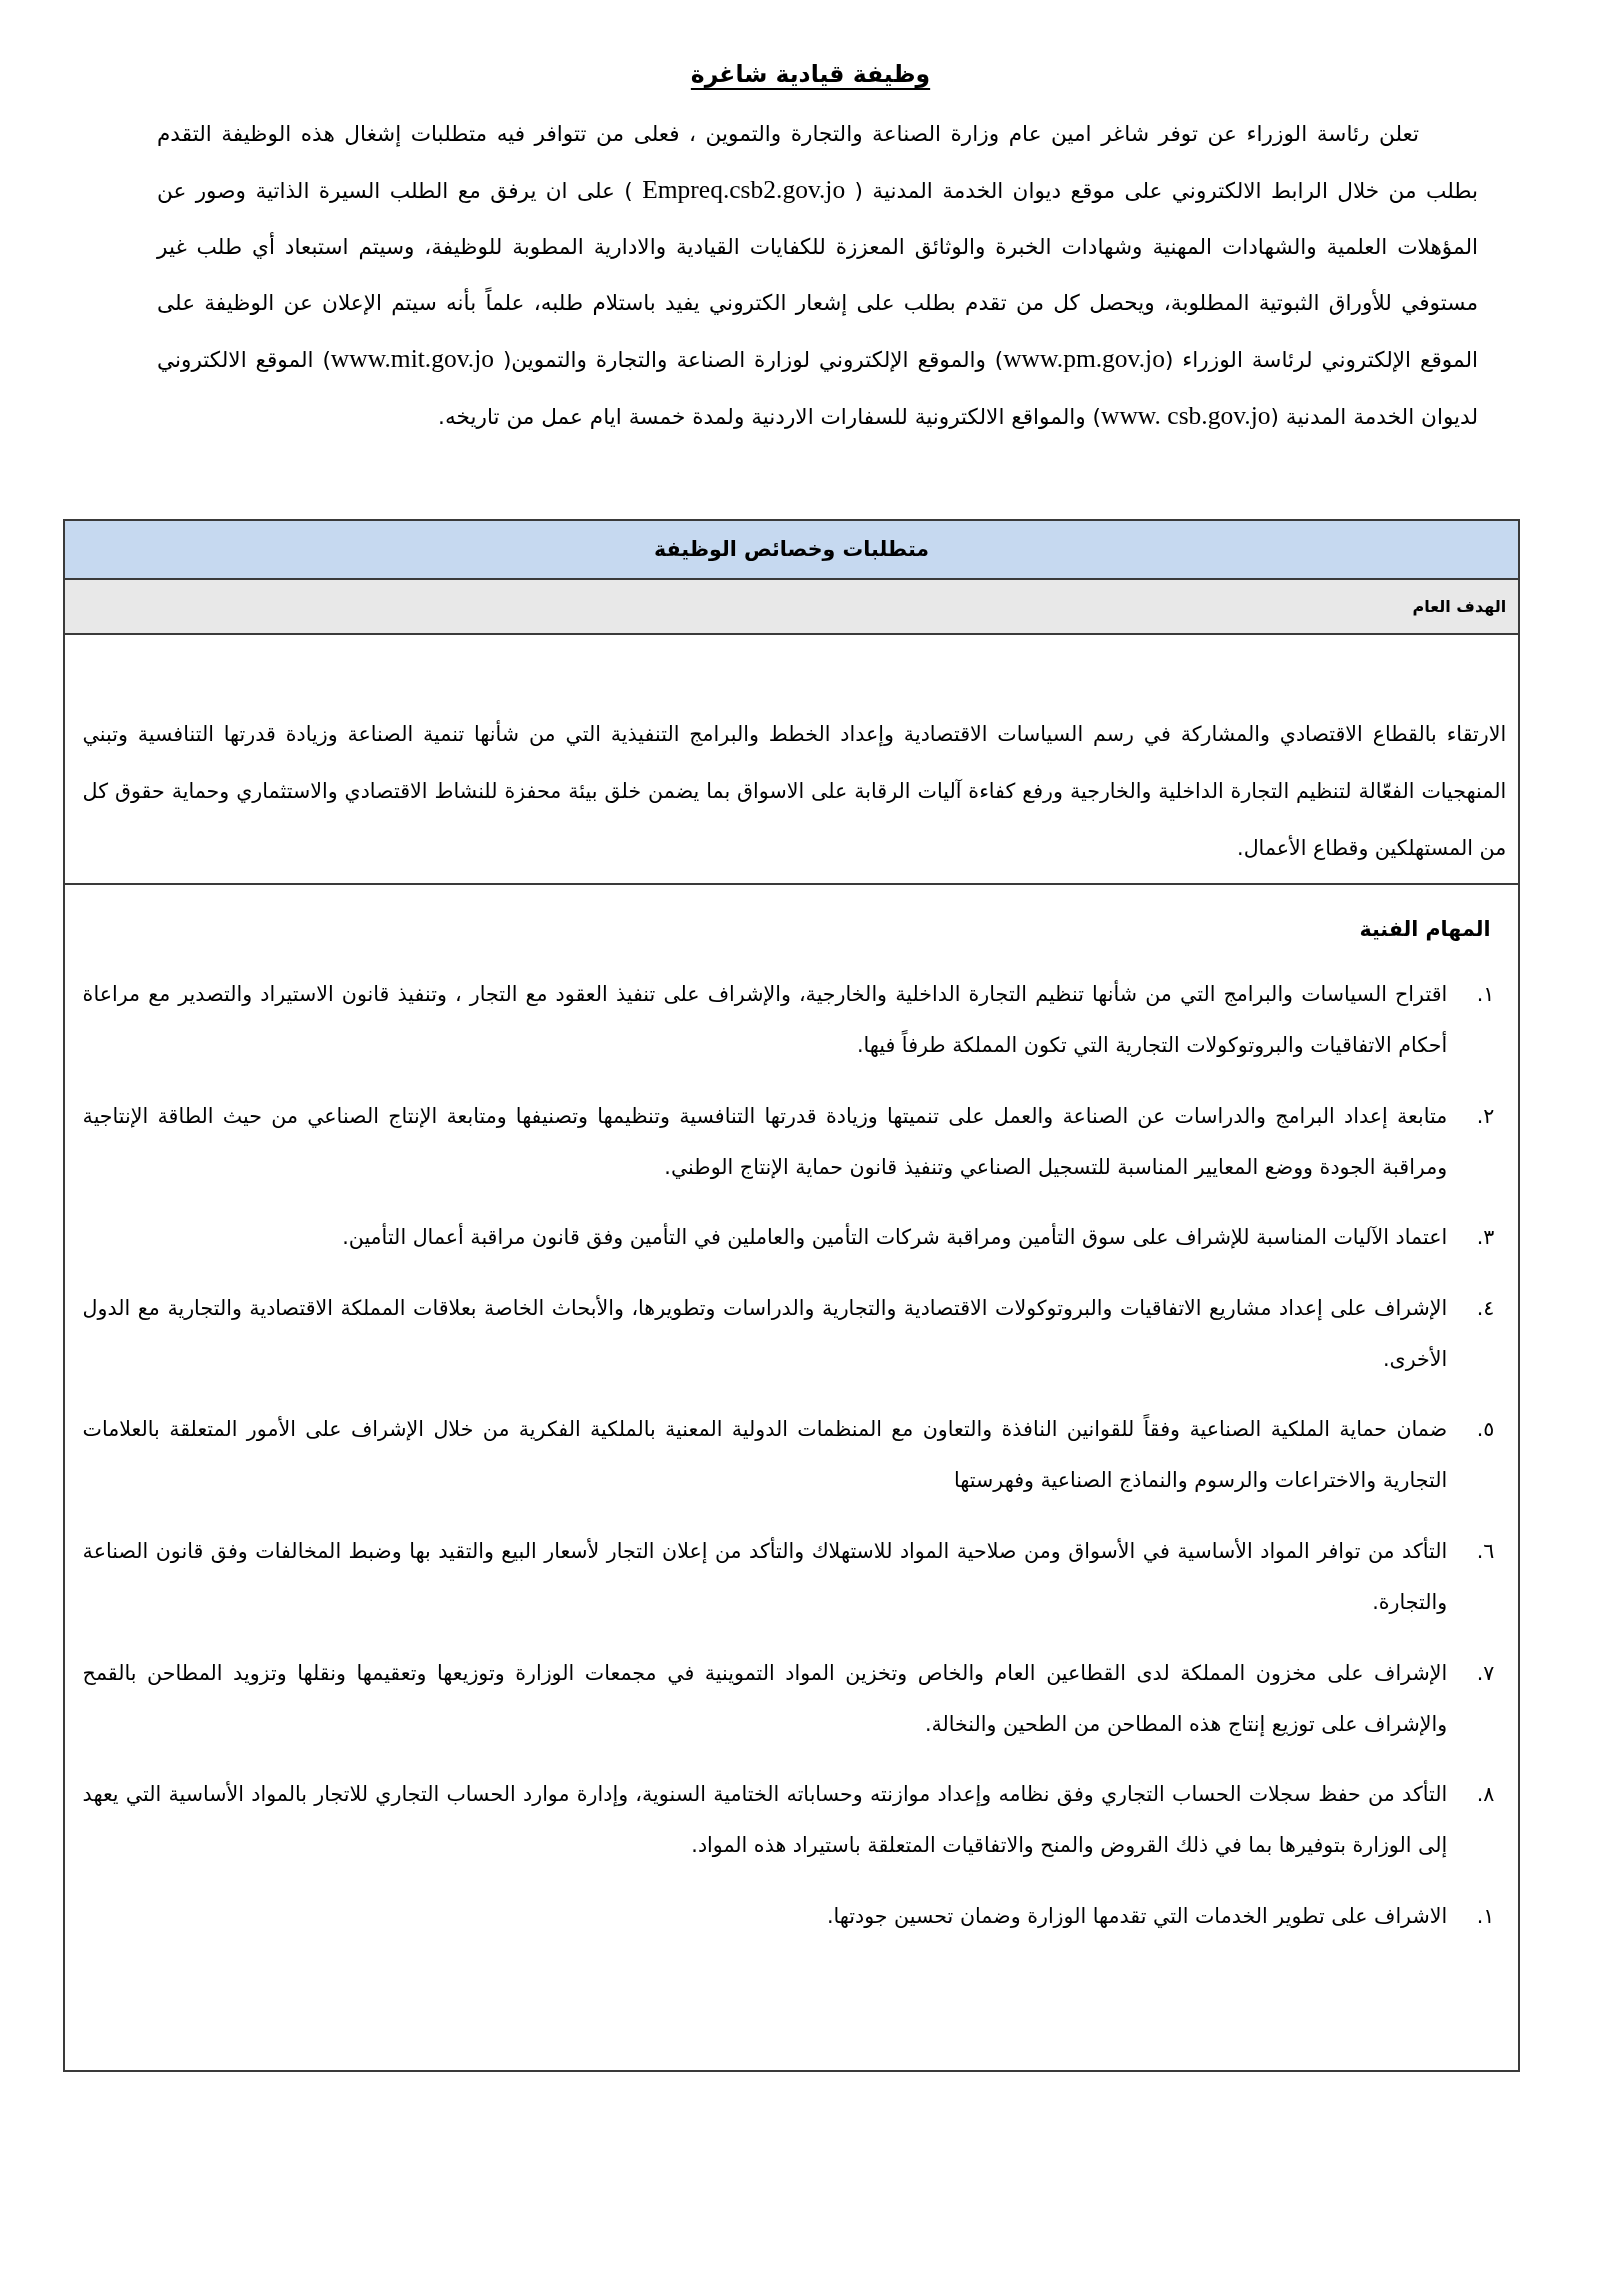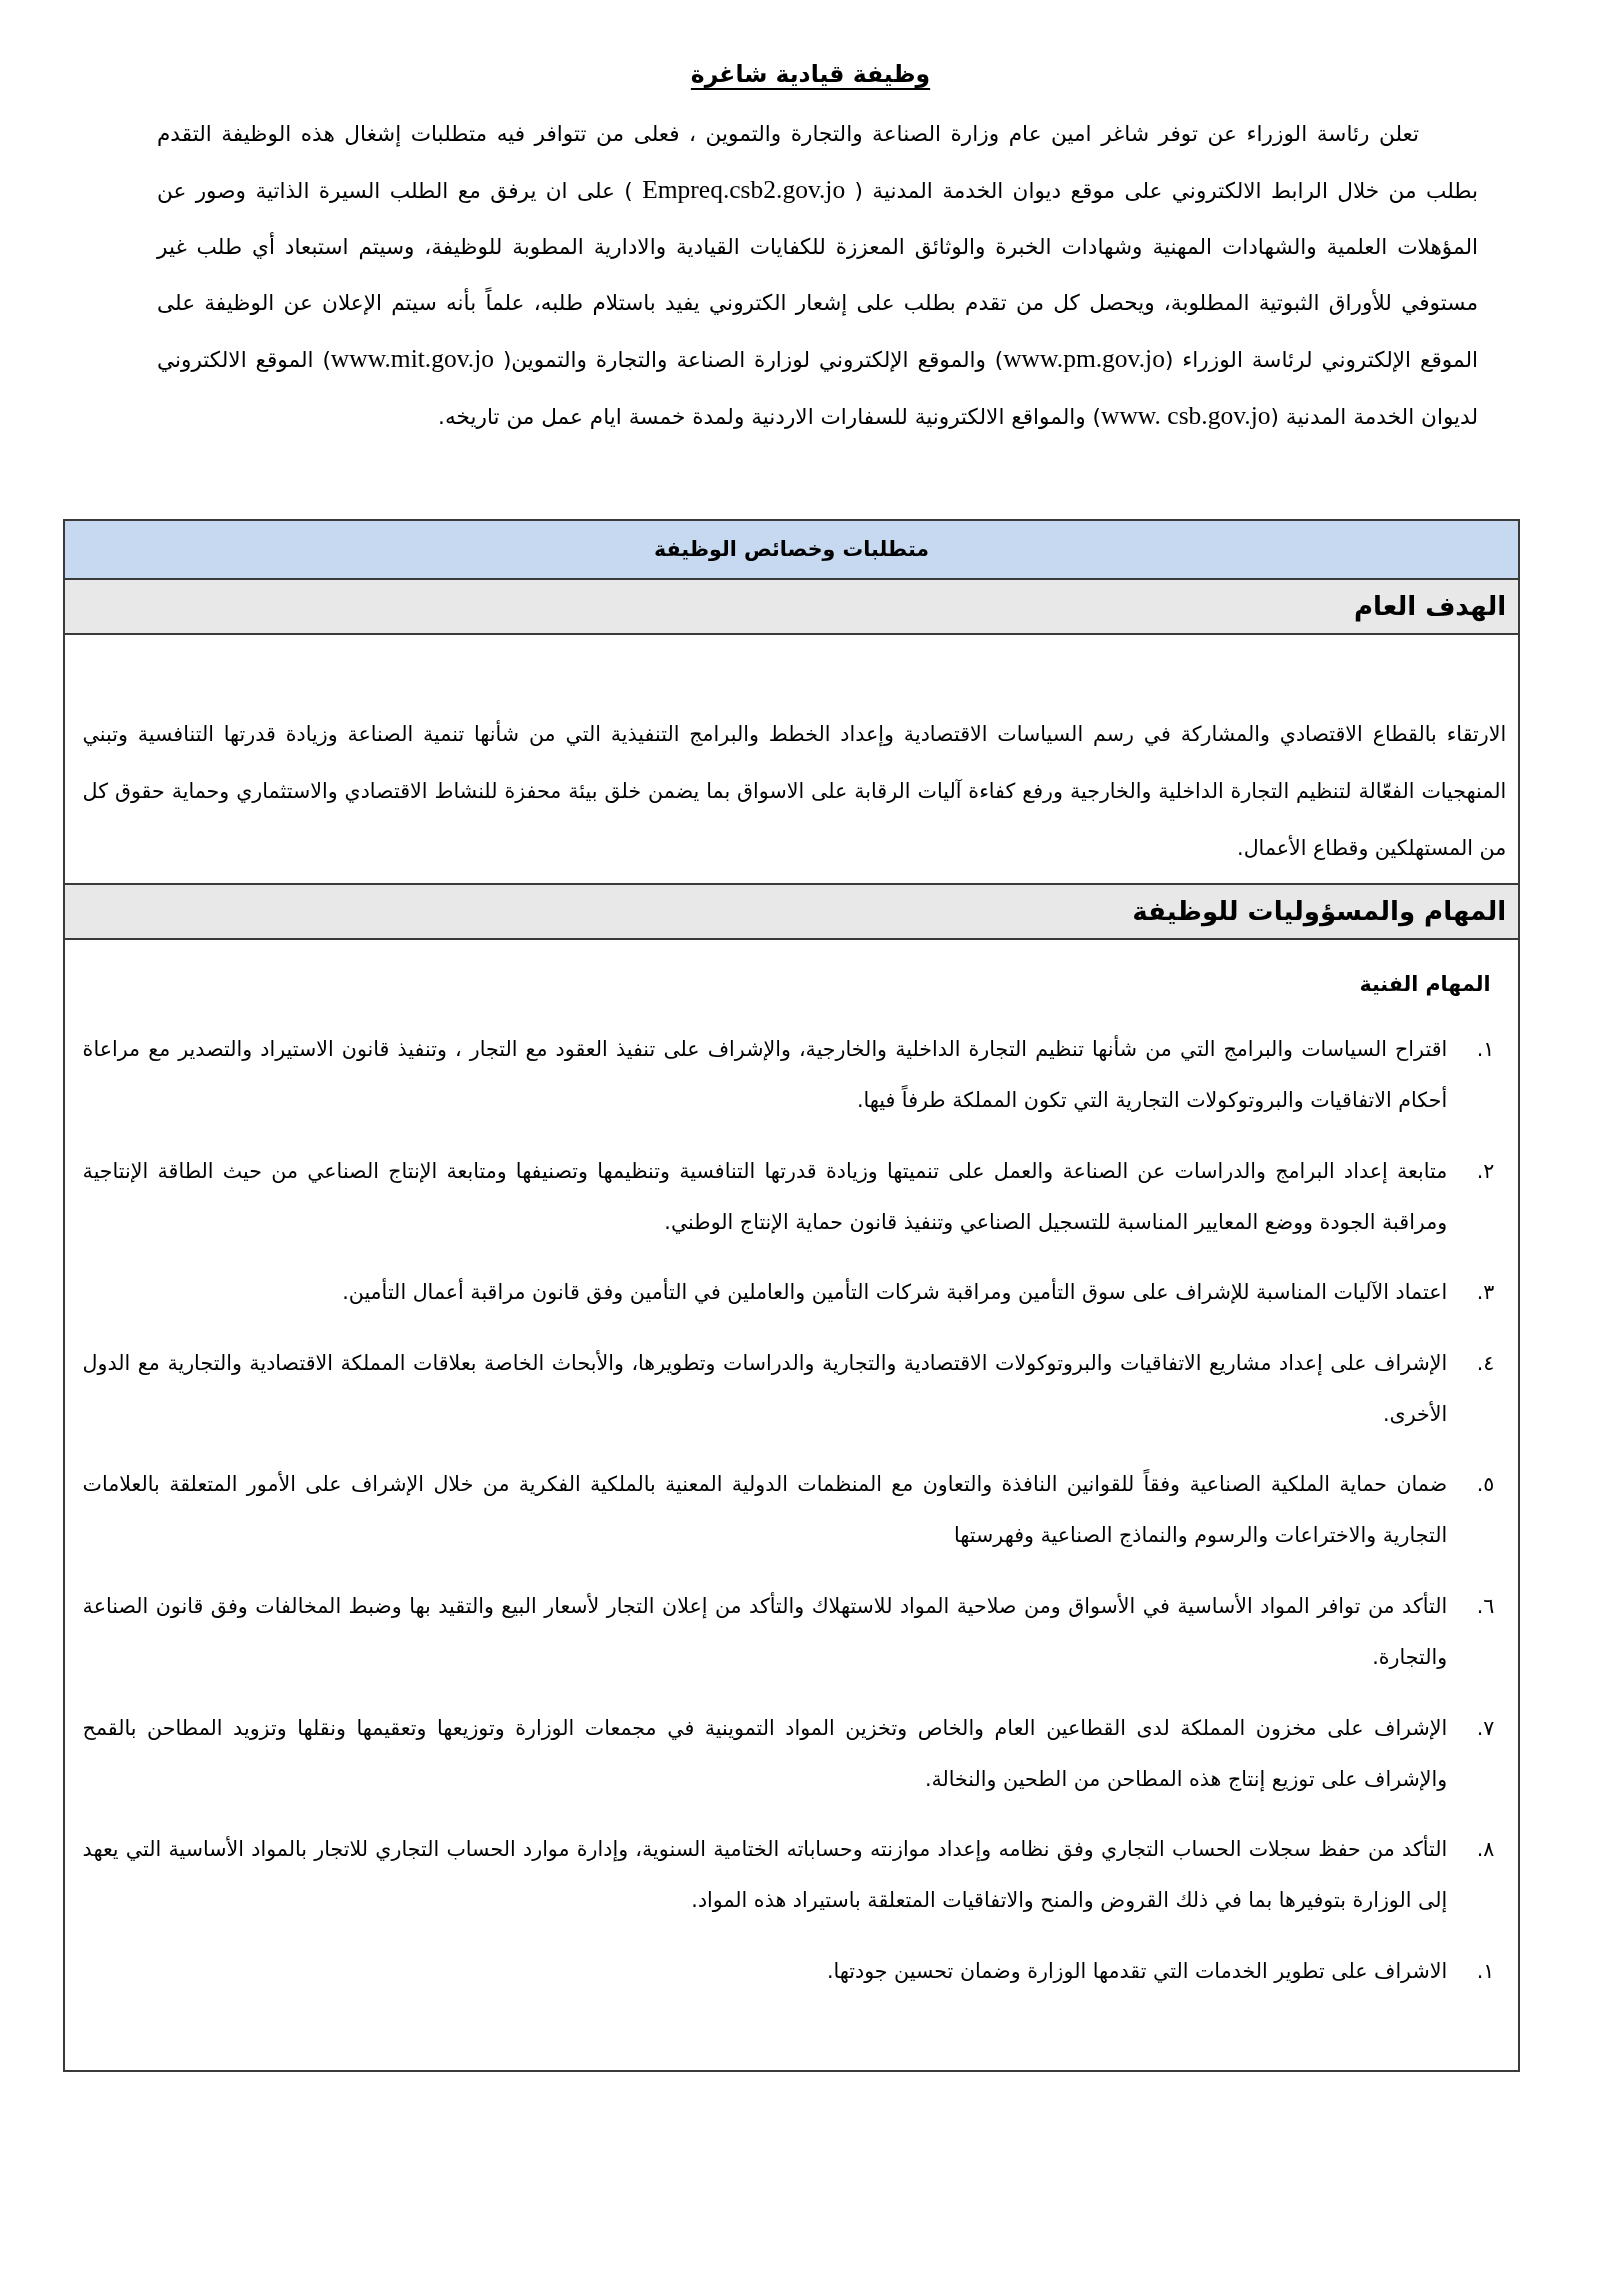--- a/index.html
+++ b/index.html
@@ -69,21 +69,21 @@
       text-align: center;
       font-weight: bold;
       font-size: 20.6px;
       line-height: 57px;
     }
     .section-head {
       height: 53px;
       background: #e8e8e8;
       border-bottom: 2px solid #3a3a3a;
       font-weight: bold;
-      font-size: 26px;
+      font-size: 16px;
       line-height: 53px;
       padding-right: 11.8px;
     }
     .goal-body {
       height: 206px;
       border-bottom: 2px solid #3a3a3a;
       padding: 27.4px 11.8px 0 17.6px;
       box-sizing: border-box;
       font-size: 20.6px;
       line-height: 57px;
@@ -142,21 +142,20 @@
     <span>) على ان يرفق مع الطلب السيرة الذاتية وصور عن المؤهلات العلمية والشهادات المهنية وشهادات الخبرة والوثائق المعززة للكفايات القيادية والادارية المطوبة للوظيفة، وسيتم استبعاد أي طلب غير مستوفي للأوراق الثبوتية المطلوبة، ويحصل كل من تقدم بطلب على إشعار الكتروني يفيد باستلام طلبه، علماً بأنه سيتم الإعلان عن الوظيفة على الموقع الإلكتروني لرئاسة الوزراء (</span><span class="latin" dir="ltr">www.pm.gov.jo</span><span>) والموقع الإلكتروني لوزارة الصناعة والتجارة والتموين(</span>
     <span class="latin" dir="ltr">www.mit.gov.jo</span><span>) الموقع الالكتروني لديوان الخدمة المدنية (</span><span class="latin" dir="ltr">www. csb.gov.jo</span><span>) والمواقع الالكترونية للسفارات الاردنية ولمدة خمسة ايام عمل من تاريخه.</span>
   </p>
 
   <div class="req-table">
     <div class="table-head">متطلبات وخصائص الوظيفة</div>
 
     <div class="section-head">الهدف العام</div>
     <div class="goal-body">الارتقاء بالقطاع الاقتصادي والمشاركة في رسم السياسات الاقتصادية وإعداد الخطط والبرامج التنفيذية التي من شأنها تنمية الصناعة وزيادة قدرتها التنافسية وتبني المنهجيات الفعّالة لتنظيم التجارة الداخلية والخارجية ورفع كفاءة آليات الرقابة على الاسواق بما يضمن خلق بيئة محفزة للنشاط الاقتصادي والاستثماري وحماية حقوق كل من المستهلكين وقطاع الأعمال.</div>
 
-    <div class="section-head">المهام والمسؤوليات للوظيفة</div>
 
     <div class="tasks-body">
       <div class="sub-head">المهام الفنية</div>
       <ul class="task-list">
         <li class="task">
           <span class="task-num">١.</span>
           <span class="task-text">اقتراح السياسات والبرامج التي من شأنها تنظيم التجارة الداخلية والخارجية، والإشراف على تنفيذ العقود مع التجار ، وتنفيذ قانون الاستيراد والتصدير مع مراعاة أحكام الاتفاقيات والبروتوكولات التجارية التي تكون المملكة طرفاً فيها.</span>
         </li>
         <li class="task">
           <span class="task-num">٢.</span>

